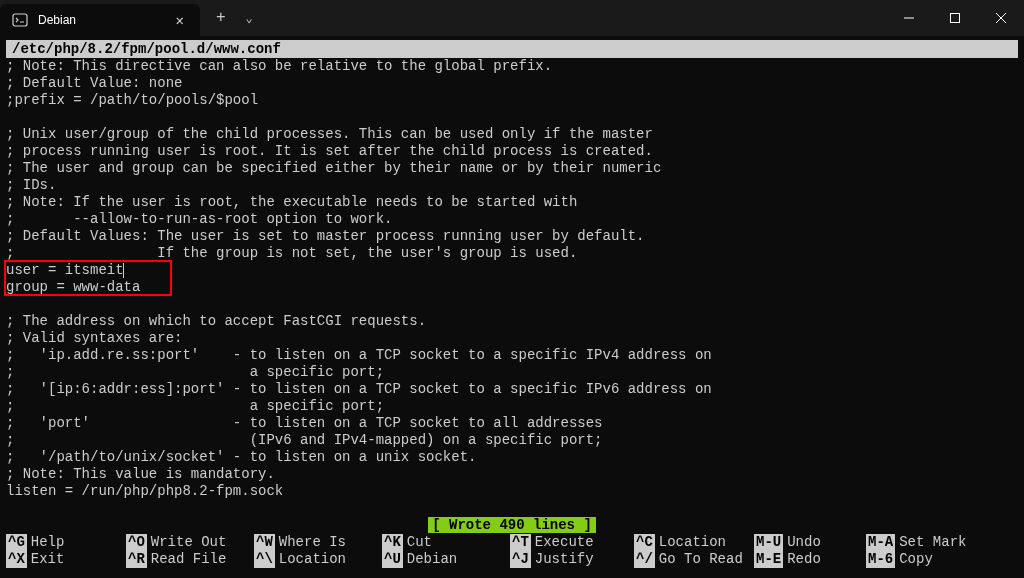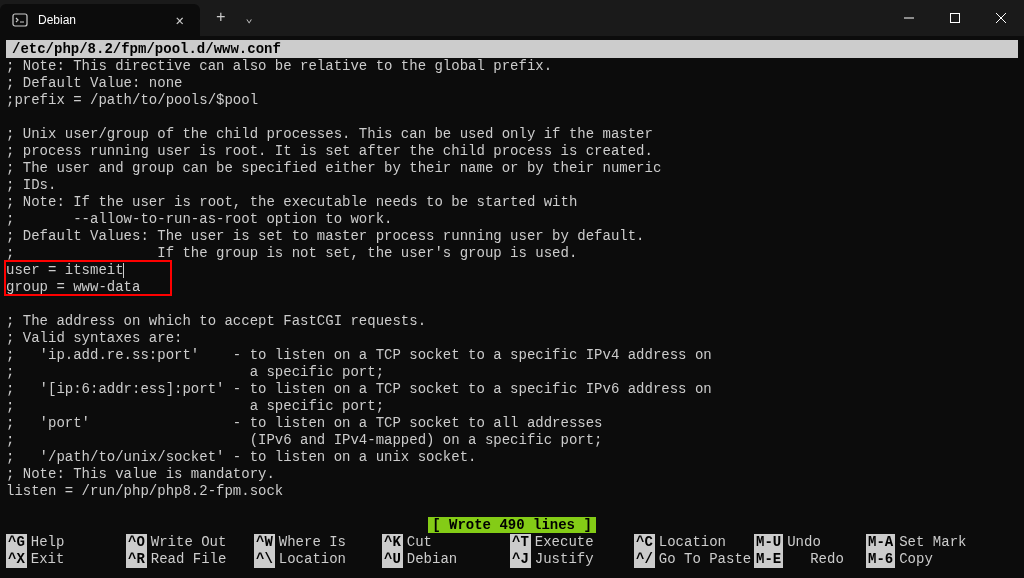--- a/index.html
+++ b/index.html
@@ -168,17 +168,17 @@
       <div class="shortcut-cell" style="width: 120px;"><span class="key">^C</span><span class="shortcut-label">Location</span></div>
       <div class="shortcut-cell" style="width: 112px;"><span class="key">M-U</span><span class="shortcut-label">Undo</span></div>
       <div class="shortcut-cell" style="width: 120px;"><span class="key">M-A</span><span class="shortcut-label">Set Mark</span></div>
     </div>
   <div class="shortcut-row" id="shortcut-row-2">
       <div class="shortcut-cell" style="width: 120px;"><span class="key">^X</span><span class="shortcut-label">Exit</span></div>
       <div class="shortcut-cell" style="width: 128px;"><span class="key">^R</span><span class="shortcut-label">Read File</span></div>
       <div class="shortcut-cell" style="width: 128px;"><span class="key">^\</span><span class="shortcut-label">Location</span></div>
       <div class="shortcut-cell" style="width: 128px;"><span class="key">^U</span><span class="shortcut-label">Debian</span></div>
       <div class="shortcut-cell" style="width: 124px;"><span class="key">^J</span><span class="shortcut-label">Justify</span></div>
-      <div class="shortcut-cell" style="width: 120px;"><span class="key">^/</span><span class="shortcut-label">Go To Paste</span></div>
-      <div class="shortcut-cell" style="width: 112px; gap: 23px;"><span class="key">M-E</span><span class="shortcut-label">Redo</span></div>
+      <div class="shortcut-cell" style="width: 120px;"><span class="key">^/</span><span class="shortcut-label">Go To Read</span></div>
+      <div class="shortcut-cell" style="width: 112px;"><span class="key">M-E</span><span class="shortcut-label">Redo</span></div>
       <div class="shortcut-cell" style="width: 120px; align-items: center;"><span class="key">M-6</span><span class="shortcut-label">Copy</span></div>
     </div>
 </div>
 
 </body></html>

